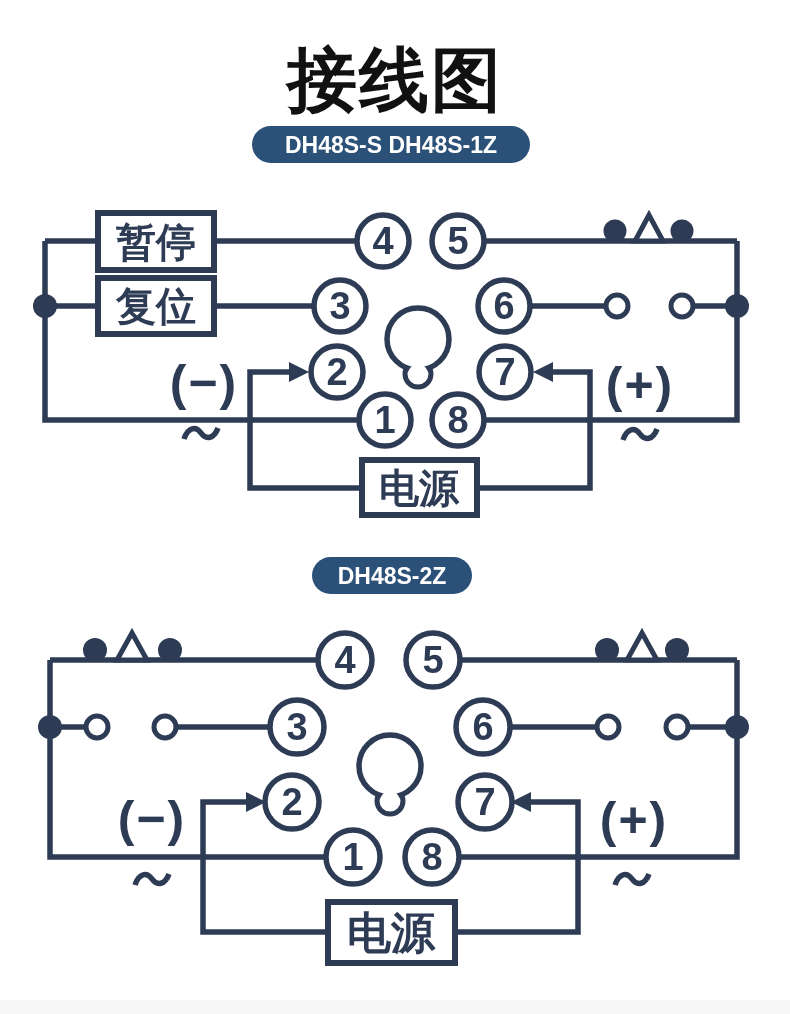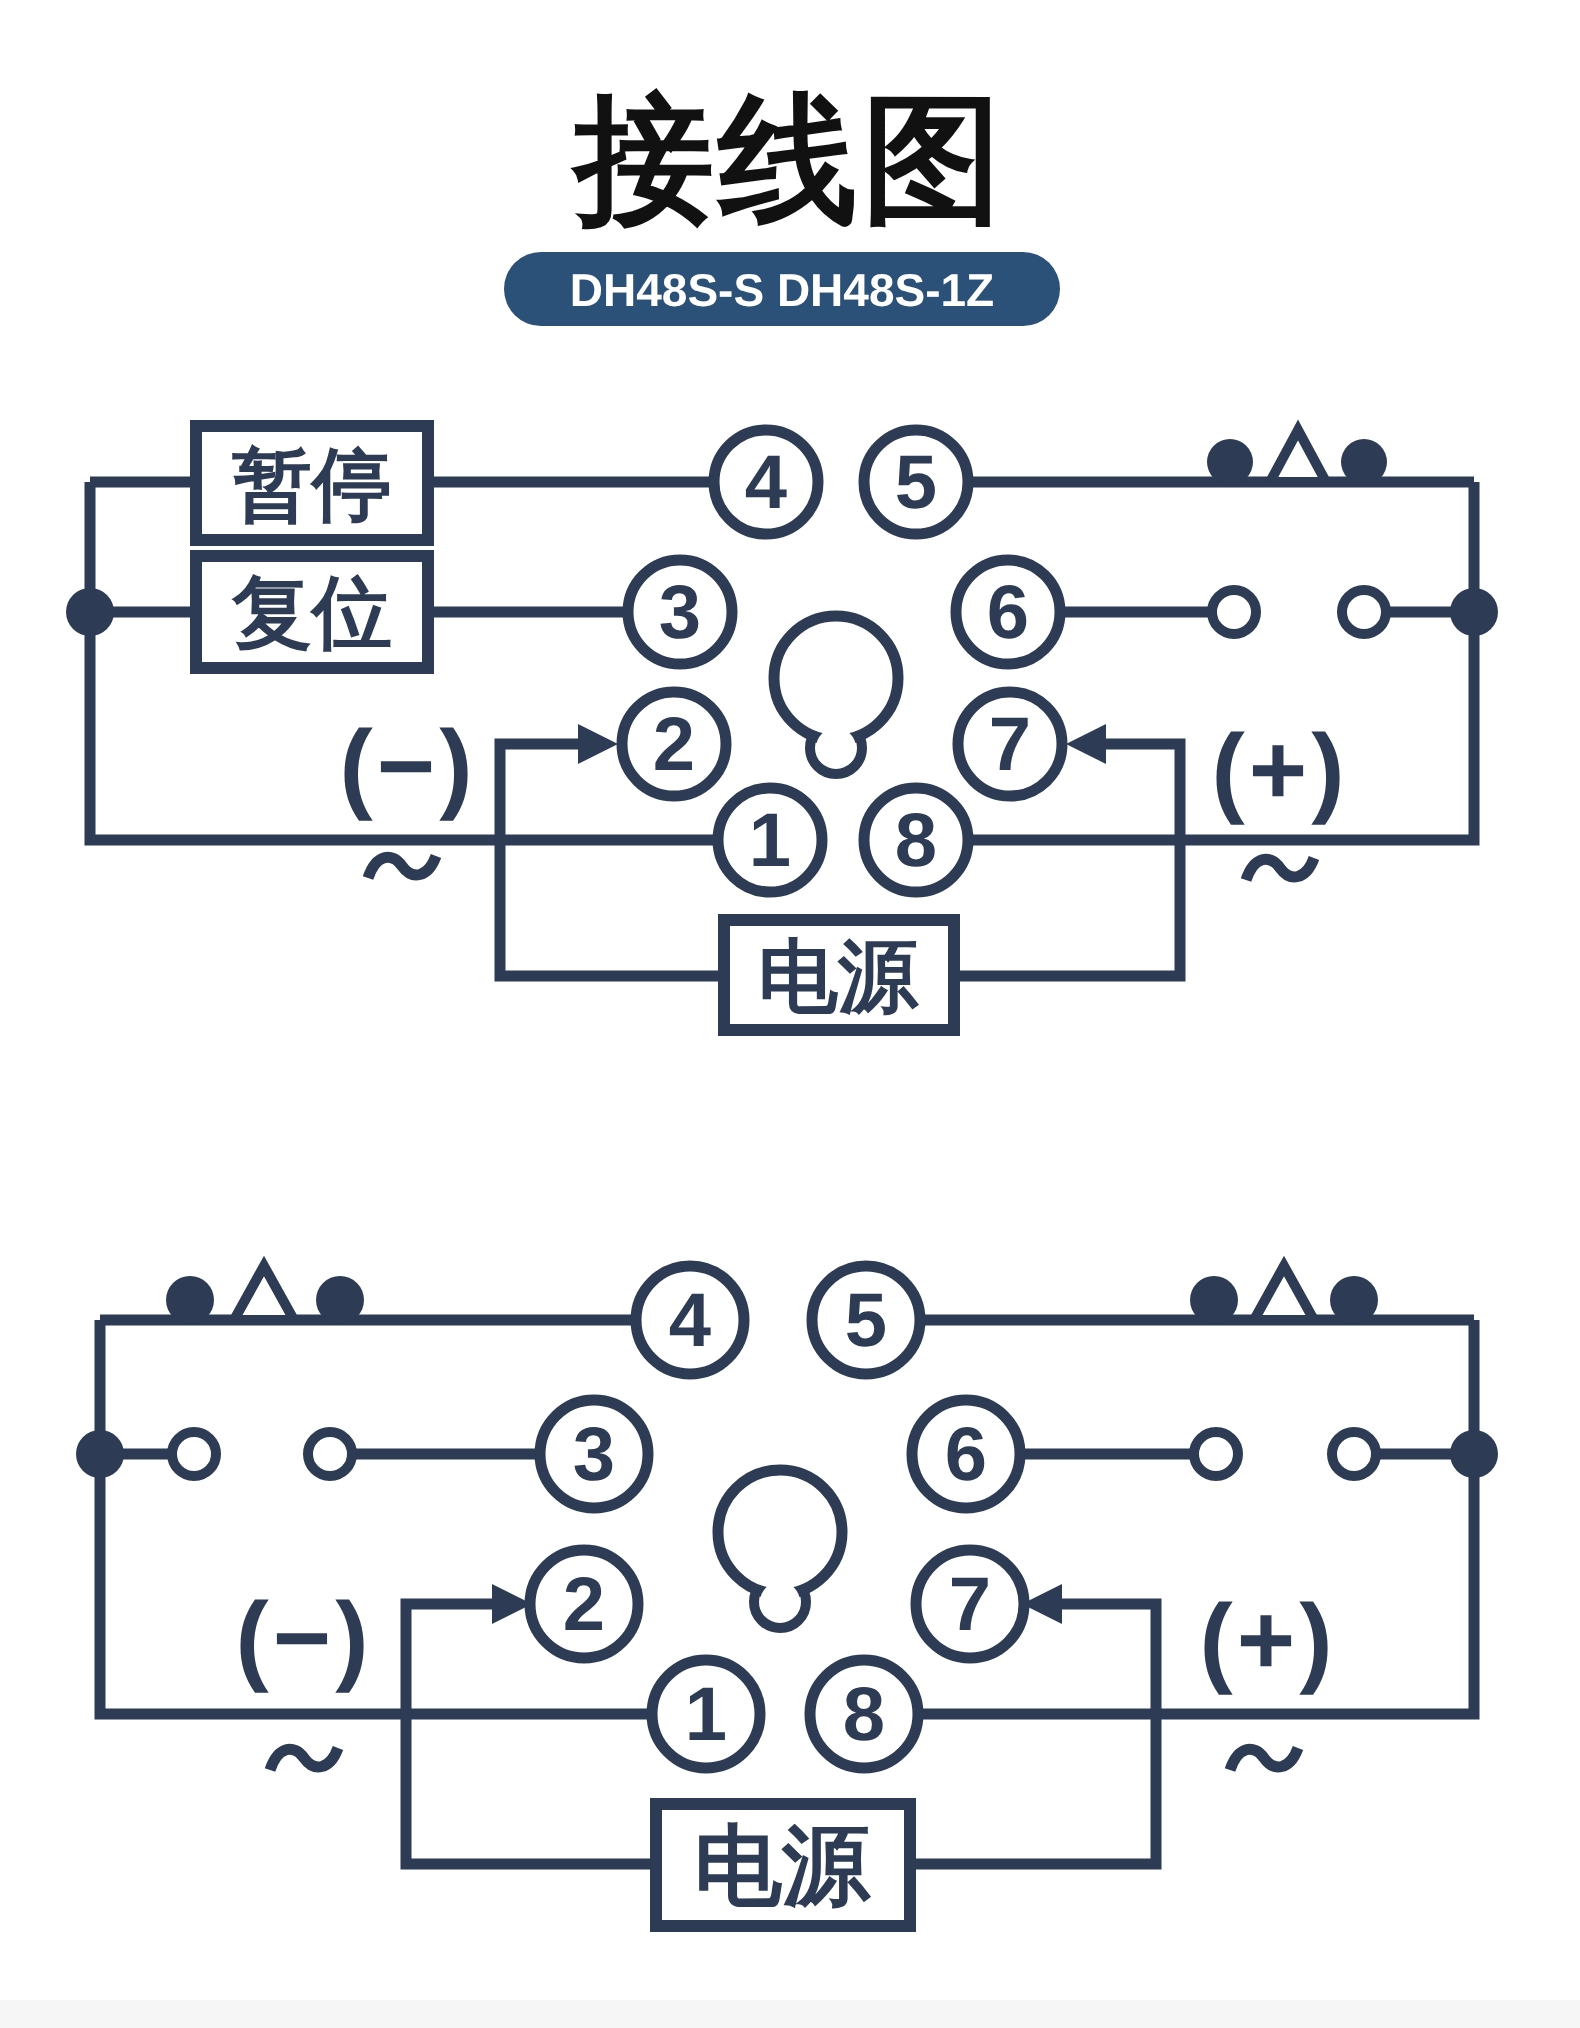--- a/index.html
+++ b/index.html
@@ -158,20 +158,21 @@
       </g>
     </g>
 
     <text class="pol" x="204" y="210">(−)</text>
     <text class="pol" x="640" y="212">(+)</text>
 
     <path class="w" d="M184,249 C188,237 196,236 201,243 C206,250 214,249 218,238"></path>
     <path class="w" d="M623,250 C627,238 635,237 640,244 C645,251 653,250 657,239"></path>
   </svg>
 
+  <div class="badge badge2">DH48S-2Z</div>
 
   <svg id="svg-d2" width="790" height="404" viewBox="0 0 790 404">
 
     <g>
       <line class="w" x1="50" y1="50" x2="318" y2="50"></line>
       <line class="w" x1="460" y1="50" x2="737" y2="50"></line>
       <polyline class="w" points="50,50 50,247 326,247"></polyline>
       <polyline class="w" points="737,50 737,247 459,247"></polyline>
 
       <line class="w" x1="50" y1="117" x2="86" y2="117"></line>

